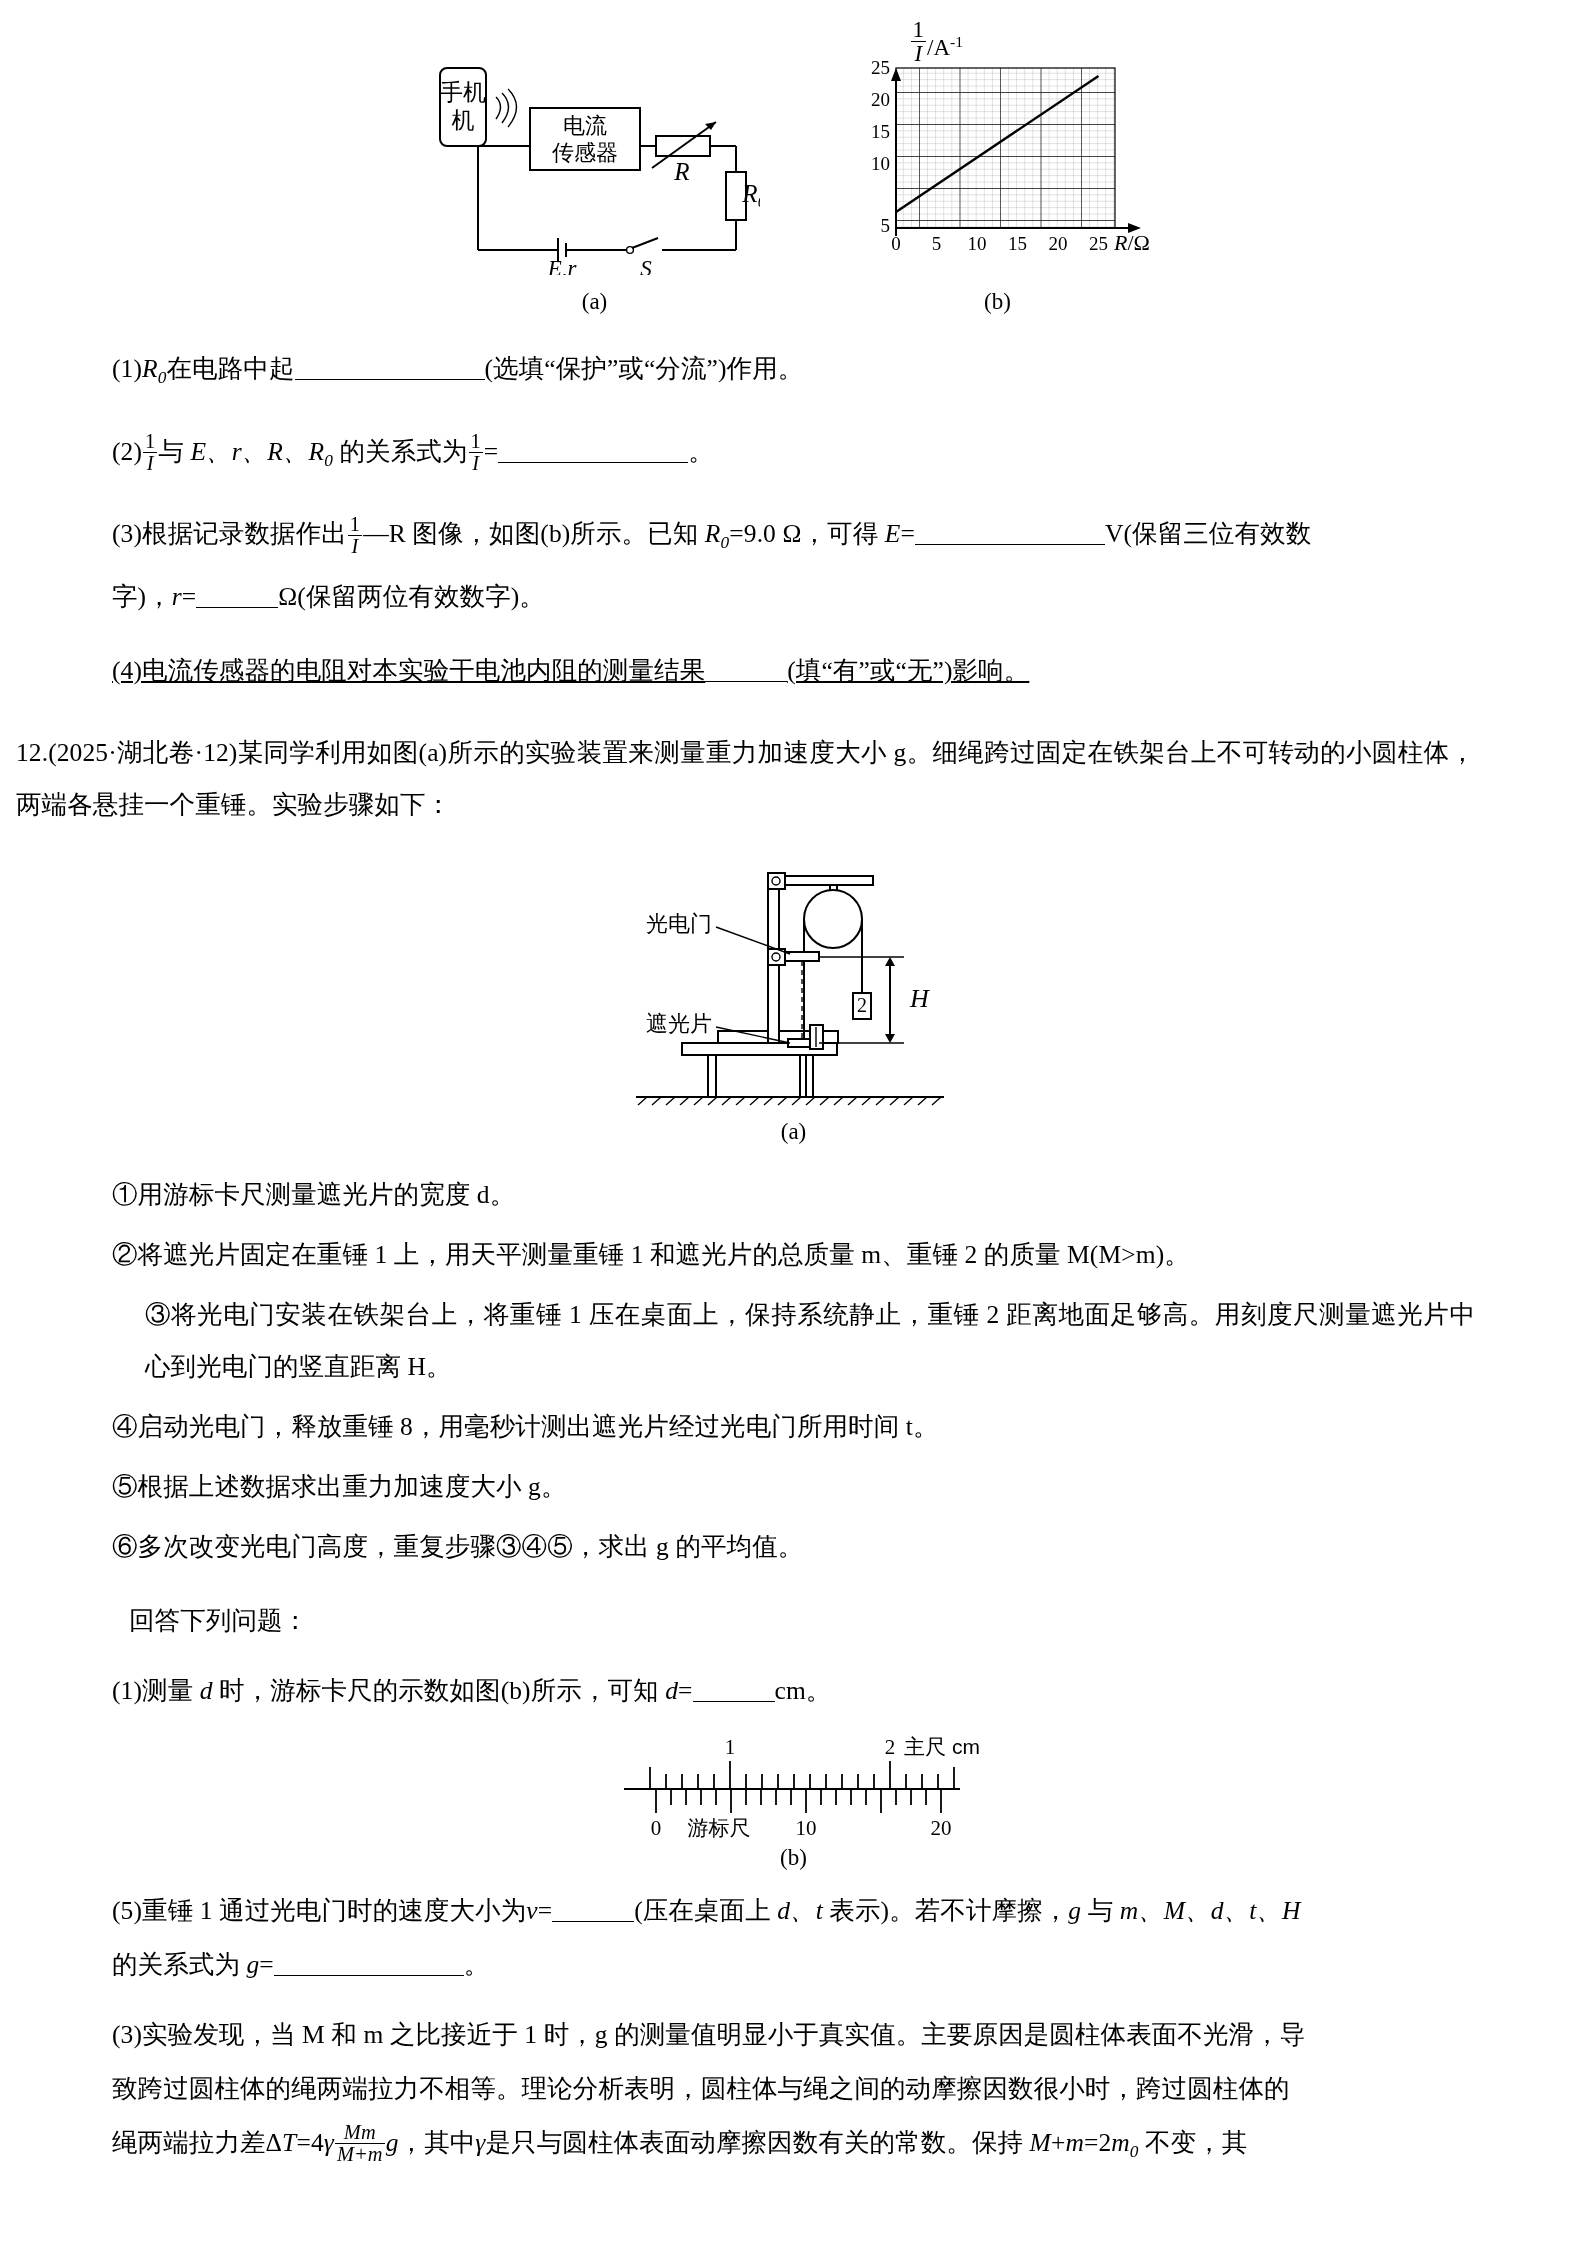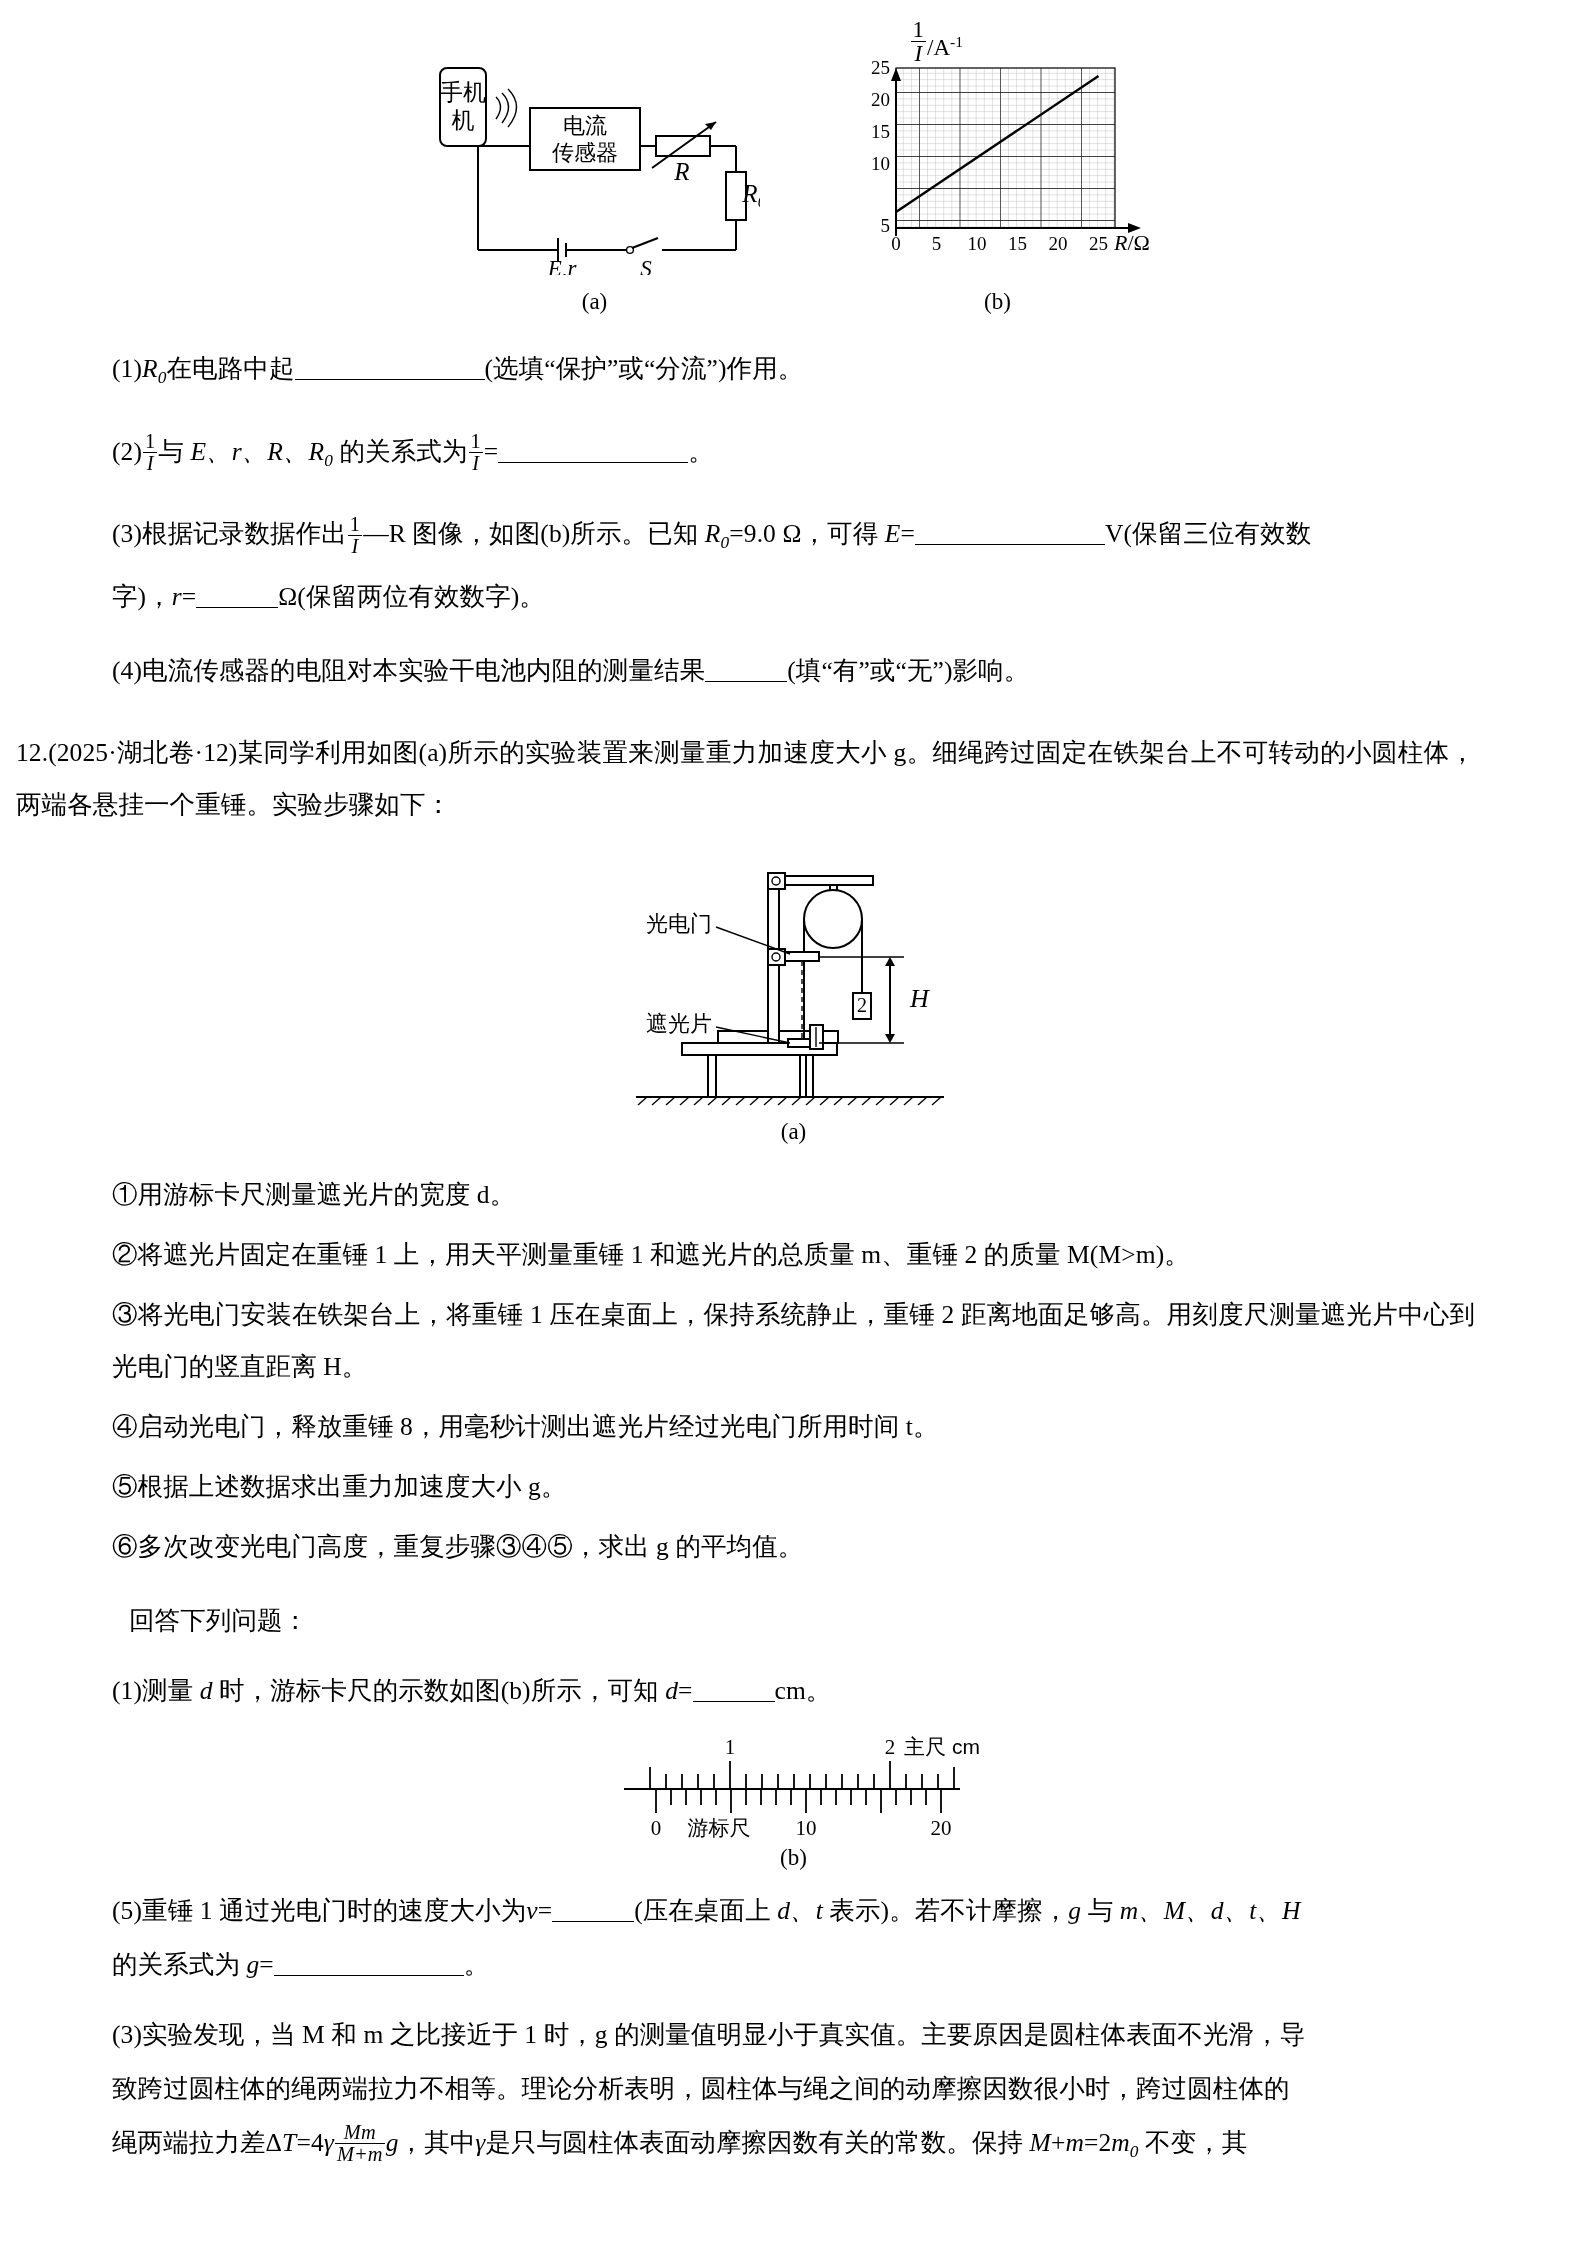--- a/index.html
+++ b/index.html
@@ -236,21 +236,21 @@
     <span>(2)</span><span class="frac"><span class="num">1</span><span class="den it">I</span></span><span>与 </span><i>E、r、R、R</i><span class="sub it">0</span><span> 的关系式为</span><span class="frac"><span class="num">1</span><span class="den it">I</span></span><span>=</span><span class="blank b-xl"></span><span>。</span>
   </p>
 
   <p class="para" style="margin-top:22px;">
     <span>(3)根据记录数据作出</span><span class="frac"><span class="num">1</span><span class="den it">I</span></span><span>—R 图像，如图(b)所示。已知 </span><i>R</i><span class="sub it">0</span><span>=9.0 Ω，可得 </span><i>E</i><span>=</span><span class="blank b-xl"></span><span>V(保留三位有效数</span>
   </p>
   <p class="para tight">
     <span>字)，</span><i>r</i><span>=</span><span class="blank b-sm"></span><span>Ω(保留两位有效数字)。</span>
   </p>
 
-  <p class="para" style="margin-top:22px;">
+  <p class="para" style="margin-top:22px;text-decoration:underline;">
     <span>(4)电流传感器的电阻对本实验干电池内阻的测量结果</span><span class="blank b-sm"></span><span>(填“有”或“无”)影响。</span>
   </p>
 
   <p class="para" style="margin-top:30px;padding-left:16px;">12.(2025·湖北卷·12)某同学利用如图(a)所示的实验装置来测量重力加速度大小 g。细绳跨过固定在铁架台上不可转动的小圆柱体，两端各悬挂一个重锤。实验步骤如下：</p>
 
   <div class="fig-row" style="margin-top:22px;">
     <div class="fig-block">
       <svg width="360" height="262" viewBox="0 0 360 262">
 
         <line class="stroke" x1="22" y1="244" x2="330" y2="244" stroke-width="2"></line>
@@ -323,21 +323,21 @@
 
         <text class="lbl-cn" x="98" y="178" text-anchor="end" style="font-size:22px;">遮光片</text>
         <line class="thin" x1="102" y1="174" x2="176" y2="190"></line>
       </svg>
       <div class="fig-cap" style="margin-top:4px;">(a)</div>
     </div>
   </div>
 
   <p class="para" style="margin-top:24px;">①用游标卡尺测量遮光片的宽度 d。</p>
   <p class="para" style="margin-top:8px;">②将遮光片固定在重锤 1 上，用天平测量重锤 1 和遮光片的总质量 m、重锤 2 的质量 M(M&gt;m)。</p>
-  <p class="para" style="margin-top:8px;">③将光电门安装在铁架台上，将重锤 1 压在桌面上，保持系统静止，重锤 2 距离地面足够高。用刻度尺测量遮光片中心到光电门的竖直距离 H。</p>
+  <p class="para" style="margin-top:8px;margin-left:33px;">③将光电门安装在铁架台上，将重锤 1 压在桌面上，保持系统静止，重锤 2 距离地面足够高。用刻度尺测量遮光片中心到光电门的竖直距离 H。</p>
   <p class="para" style="margin-top:8px;">④启动光电门，释放重锤 8，用毫秒计测出遮光片经过光电门所用时间 t。</p>
   <p class="para" style="margin-top:8px;">⑤根据上述数据求出重力加速度大小 g。</p>
   <p class="para" style="margin-top:8px;">⑥多次改变光电门高度，重复步骤③④⑤，求出 g 的平均值。</p>
 
   <p class="para" style="margin-top:22px;margin-left:17px;">回答下列问题：</p>
 
   <p class="para" style="margin-top:18px;">
     <span>(1)测量 </span><i>d</i><span> 时，游标卡尺的示数如图(b)所示，可知 </span><i>d</i><span>=</span><span class="blank b-sm"></span><span>cm。</span>
   </p>
 

